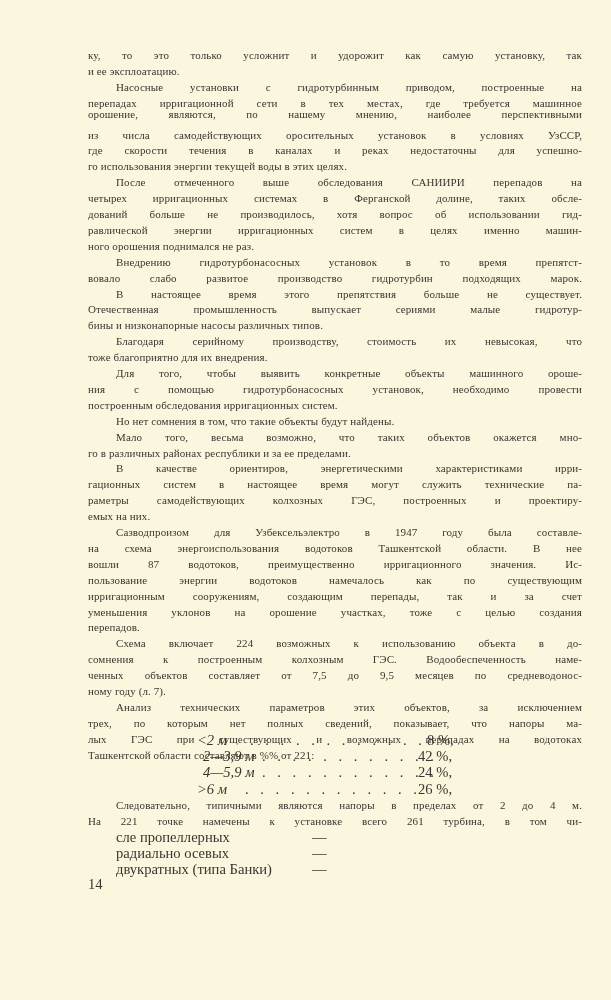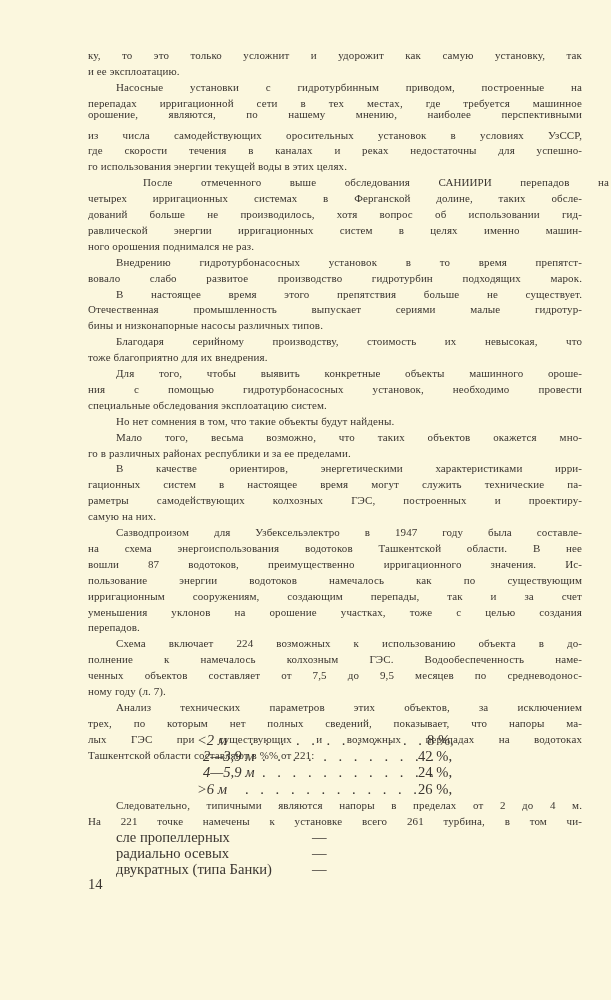--- a/index.html
+++ b/index.html
@@ -34,51 +34,51 @@
 <div class="page">
   <div id="body-text">
       <div class="ln" style="top: 47px;">ку,  то  это  только  усложнит и  удорожит как самую установку, так</div>
       <div class="ln last" style="top: 62.9px;">и ее эксплоатацию.</div>
       <div class="ln ind" style="top: 78.8px;">Насосные установки с гидротурбинным приводом, построенные на</div>
       <div class="ln" style="top: 94.7px;">перепадах ирригационной сети в тех местах, где требуется машинное</div>
       <div class="ln" style="top: 106px;">орошение, являются, по нашему  мнению,  наиболее  перспективными</div>
       <div class="ln" style="top: 126.5px;">из числа самодействующих оросительных установок в условиях УзССР,</div>
       <div class="ln" style="top: 142.4px;">где скорости течения в каналах и реках недостаточны для успешно-</div>
       <div class="ln last" style="top: 158.3px;">го использования энергии текущей воды в этих целях.</div>
-      <div class="ln ind" style="top: 174.2px; margin-left: 27px;">После отмеченного выше обследования  САНИИРИ перепадов на</div>
+      <div class="ln ind" style="top: 174.2px;">После отмеченного выше обследования  САНИИРИ перепадов на</div>
       <div class="ln" style="top: 190.1px;">четырех ирригационных системах в Ферганской долине, таких обсле-</div>
       <div class="ln" style="top: 206px;">дований больше не производилось, хотя вопрос об использовании гид-</div>
       <div class="ln" style="top: 221.9px;">равлической энергии ирригационных систем в целях именно машин-</div>
       <div class="ln last" style="top: 237.8px;">ного орошения поднимался не раз.</div>
       <div class="ln ind" style="top: 253.7px;">Внедрению гидротурбонасосных  установок  в то время препятст-</div>
       <div class="ln" style="top: 269.6px;">вовало слабо развитое производство гидротурбин подходящих марок.</div>
       <div class="ln ind" style="top: 285.5px;">В настоящее время  этого препятствия  больше  не  существует.</div>
       <div class="ln" style="top: 301.4px;">Отечественная промышленность выпускает сериями малые гидротур-</div>
       <div class="ln last" style="top: 317.3px;">бины и низконапорные насосы различных типов.</div>
       <div class="ln ind" style="top: 333.2px;">Благодаря серийному производству, стоимость их невысокая, что</div>
       <div class="ln last" style="top: 349.1px;">тоже благоприятно для их внедрения.</div>
       <div class="ln ind" style="top: 365px;">Для того, чтобы выявить конкретные объекты машинного ороше-</div>
       <div class="ln" style="top: 380.9px;">ния с помощью гидротурбонасосных установок, необходимо провести</div>
-      <div class="ln last" style="top: 396.8px;">специальные обследования эксплоатацию систем.</div>
+      <div class="ln last" style="top: 396.8px;">построенным обследования ирригационных систем.</div>
       <div class="ln ind last" style="top: 412.7px;">Но нет сомнения в том, что такие объекты будут найдены.</div>
       <div class="ln ind" style="top: 428.6px;">Мало того, весьма возможно, что таких объектов окажется мно-</div>
       <div class="ln last" style="top: 444.5px;">го в различных районах республики и за ее пределами.</div>
       <div class="ln ind" style="top: 460.4px;">В качестве ориентиров,  энергетическими  характеристиками ирри-</div>
       <div class="ln" style="top: 476.3px;">гационных систем в настоящее время могут служить технические па-</div>
       <div class="ln" style="top: 492.2px;">раметры самодействующих колхозных ГЭС, построенных  и проектиру-</div>
-      <div class="ln last" style="top: 508.1px;">самую на них.</div>
+      <div class="ln last" style="top: 508.1px;">емых на них.</div>
       <div class="ln ind" style="top: 524px;">Сазводпроизом для Узбексельэлектро в 1947 году была составле-</div>
       <div class="ln" style="top: 539.9px;">на схема энергоиспользования водотоков Ташкентской области. В нее</div>
       <div class="ln" style="top: 555.8px;">вошли 87 водотоков, преимущественно ирригационного значения. Ис-</div>
       <div class="ln" style="top: 571.7px;">пользование энергии  водотоков  намечалось  как  по  существующим</div>
       <div class="ln" style="top: 587.6px;">ирригационным сооружениям,  создающим  перепады,  так и  за счет</div>
       <div class="ln" style="top: 603.5px;">уменьшения уклонов на орошение участках, тоже с целью  создания</div>
       <div class="ln last" style="top: 619.4px;">перепадов.</div>
       <div class="ln ind" style="top: 635.3px;">Схема включает 224 возможных  к использованию  объекта в до-</div>
-      <div class="ln" style="top: 651.2px;">полнение к намечалось колхозным  ГЭС.  Водообеспеченность наме-</div>
+      <div class="ln" style="top: 651.2px;">сомнения к построенным колхозным  ГЭС.  Водообеспеченность наме-</div>
       <div class="ln" style="top: 667.1px;">ченных объектов составляет от 7,5 до 9,5 месяцев по средневодонос-</div>
       <div class="ln last" style="top: 683px;">ному году (л. 7).</div>
       <div class="ln ind" style="top: 698.9px;">Анализ технических параметров этих  объектов,  за  исключением</div>
       <div class="ln" style="top: 714.8px;">трех, по которым нет полных сведений, показывает,  что  напоры ма-</div>
       <div class="ln" style="top: 730.7px;">лых ГЭС при существующих и возможных  перепадах  на водотоках</div>
       <div class="ln last" style="top: 746.6px;">Ташкентской области составляют в %% от 221:</div>
     </div>
 
   <div class="tbl" id="head-table" style="left:0;top:0;">
       <div style="position: absolute; top: 732px; left: 0px;">

